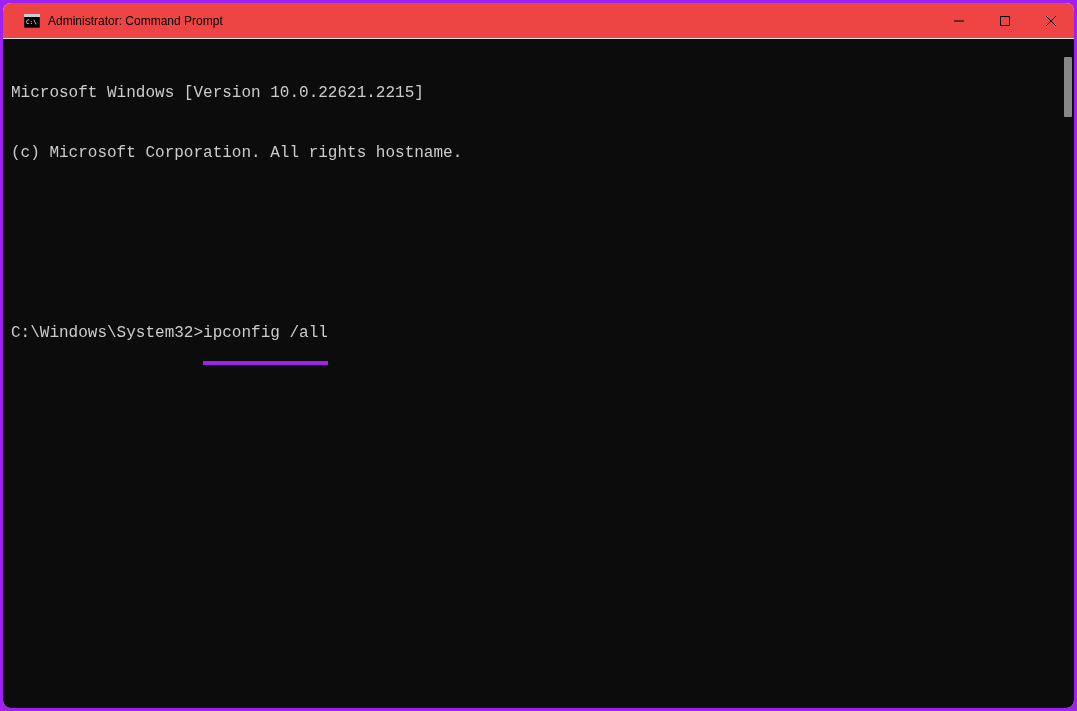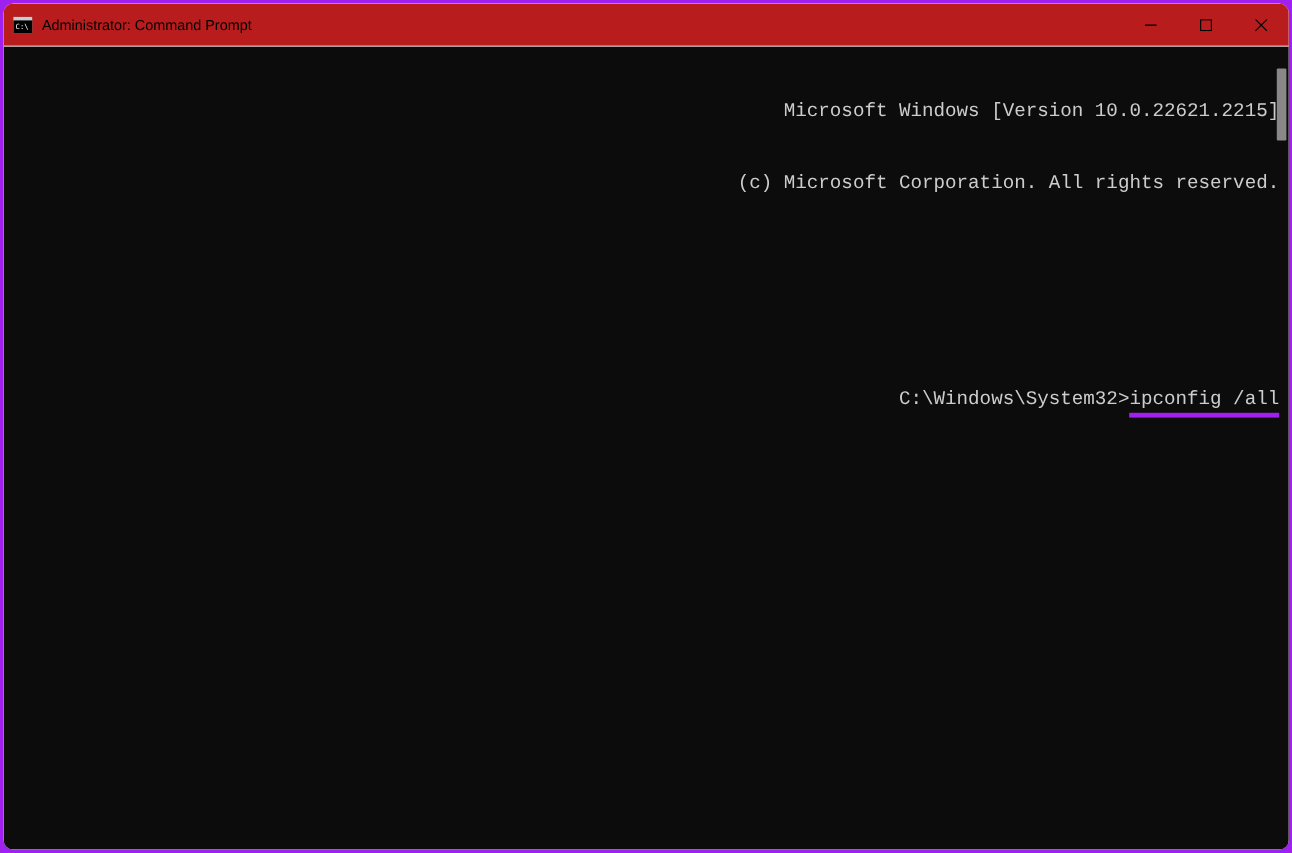--- a/index.html
+++ b/index.html
@@ -18,24 +18,24 @@
       width: 100%;
       height: 100%;
       background: #ffffff;
       border-radius: 8px;
       overflow: hidden;
       display: flex;
       flex-direction: column;
     }
     .titlebar {
       height: 36px;
-      background: #b91c1c;
+      background: #ef4444;
       display: flex;
       align-items: center;
-      padding-left: 8px;
+      padding-left: 21px;
       border-bottom: 1px solid #e0e0e0;
     }
     .titlebar-icon {
       width: 16px;
       height: 16px;
       display: flex;
       align-items: center;
       justify-content: center;
       margin-right: 8px;
     }
@@ -62,29 +62,28 @@
       padding: 4px 8px;
       font-family: 'Consolas', 'Courier New', monospace;
       font-size: 16px;
       line-height: 20px;
       color: #cccccc;
       position: relative;
       overflow: hidden;
     }
     .terminal-content {
       white-space: pre;
-      text-align: right;
     }
     .terminal-line {
       min-height: 20px;
     }
     .highlight-underline {
       display: inline-block;
       border-bottom: 4px solid #a020f0;
-      padding-bottom: 1px;
+      padding-bottom: 18px;
       margin-bottom: -5px;
     }
     .scrollbar {
       position: absolute;
       right: 2px;
       top: 18px;
       width: 8px;
       height: 60px;
       background: #888888;
       border-radius: 1px;
@@ -122,20 +121,20 @@
         <svg width="10" height="10" viewBox="0 0 10 10">
           <line x1="0" y1="0" x2="10" y2="10" stroke="#000000" stroke-width="1"></line>
           <line x1="10" y1="0" x2="0" y2="10" stroke="#000000" stroke-width="1"></line>
         </svg>
       </div>
     </div>
   </div>
   <div class="terminal">
     <div class="terminal-content">
       <div class="terminal-line">Microsoft Windows [Version 10.0.22621.2215]</div>
-      <div class="terminal-line">(c) Microsoft Corporation. All rights reserved.</div>
+      <div class="terminal-line">(c) Microsoft Corporation. All rights hostname.</div>
       <div class="terminal-line"></div>
       <div class="terminal-line"></div>
       <div class="terminal-line"><span>C:\Windows\System32&gt;</span><span class="highlight-underline">ipconfig /all</span></div>
     </div>
     <div class="scrollbar"></div>
   </div>
 </div>
 
 </body></html>

